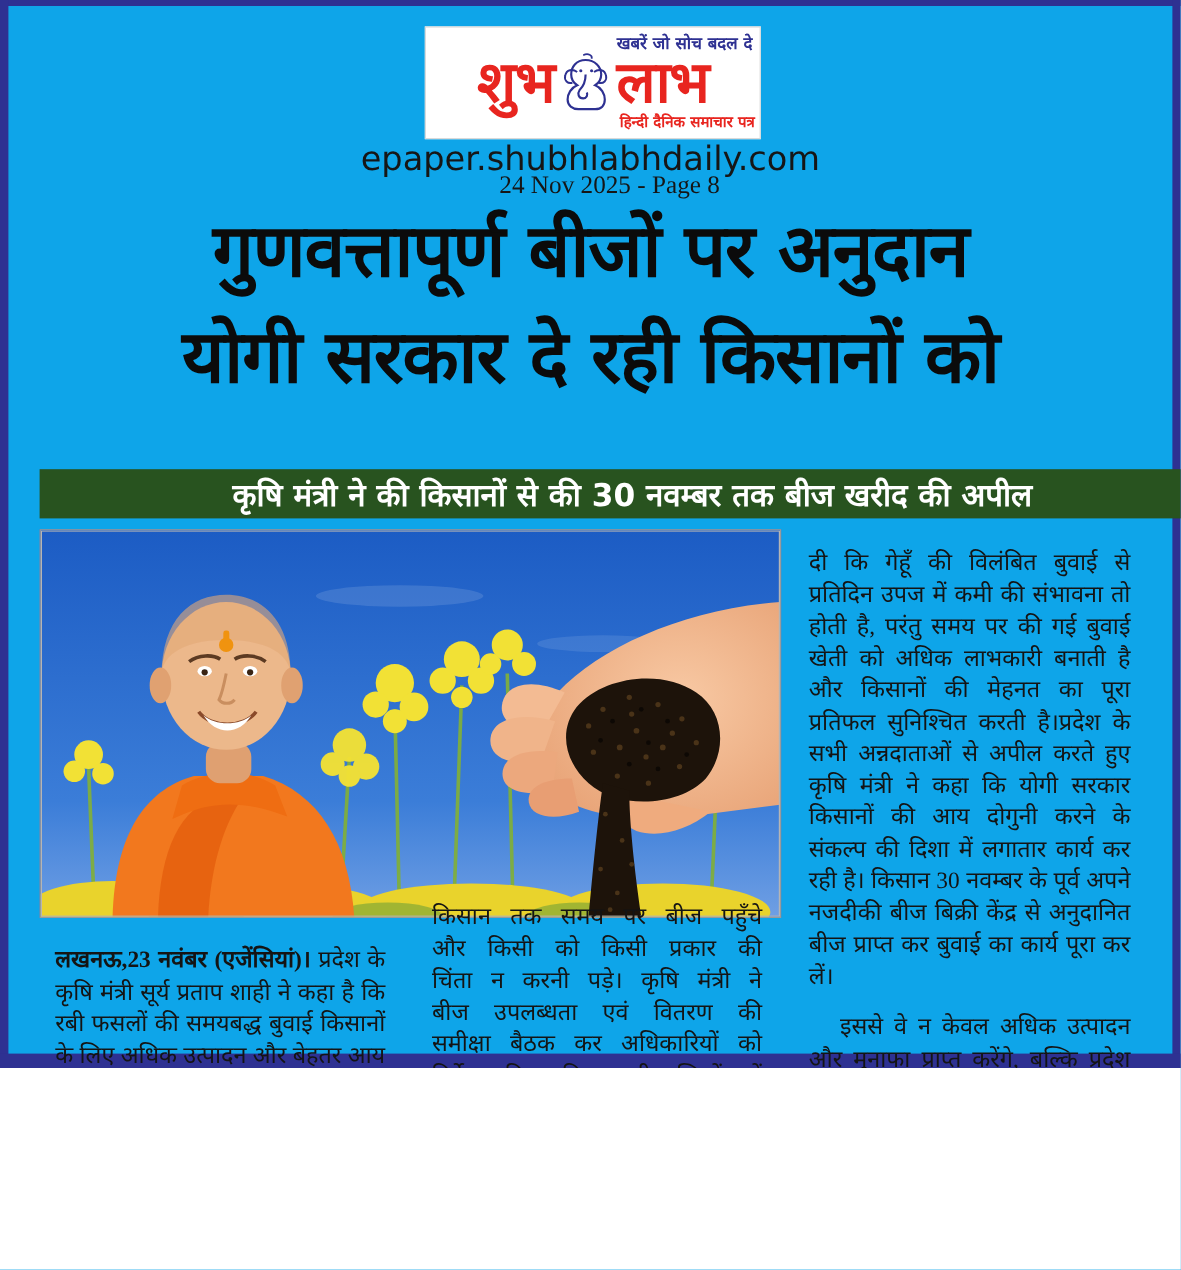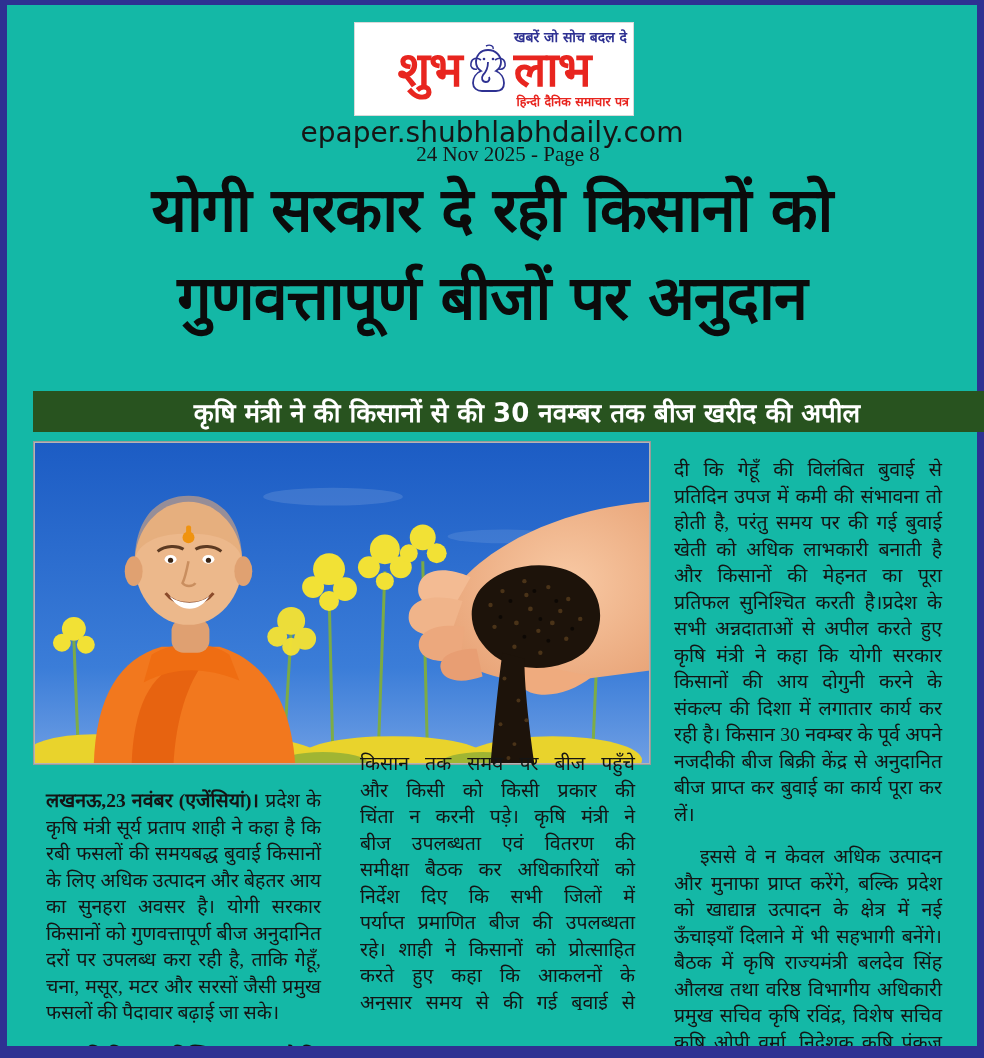--- a/index.html
+++ b/index.html
@@ -1,19 +1,19 @@
 <!DOCTYPE html>
 <html lang="hi"><head>
 <meta charset="utf-8">
 <style>
   html,body{margin:0;padding:0;background:#ffffff;}
   .page{
     position:relative;
-    width:984px;height:1058px;
-    background:#14b8a6;
+    width:984px;height:890px;
+    background:#0ea5e9;
     overflow:hidden;
     font-family:"Liberation Serif","DejaVu Serif",serif;
     color:#111;
   }
   
   .frame-top{position:absolute;left:0;top:0;width:984px;height:5px;background:#2e3192;}
   .frame-left{position:absolute;left:0;top:0;width:7px;height:1058px;background:#2e3192;}
   .frame-right{position:absolute;right:0;top:0;width:7px;height:1058px;background:#2e3192;}
   .frame-bottom{position:absolute;left:0;bottom:0;width:984px;height:12px;background:#2e3192;}
 
@@ -116,22 +116,22 @@
       </span>
       <span class="title">लाभ</span>
     </div>
     <div class="subtitle">हिन्दी दैनिक समाचार पत्र</div>
   </div>
 
   <div class="site-url">epaper.shubhlabhdaily.com</div>
   <div class="date-line">24 Nov 2025 - Page 8</div>
 
   <div class="headline">
+    <div>गुणवत्तापूर्ण बीजों पर अनुदान</div>
     <div>योगी सरकार दे रही किसानों को</div>
-    <div>गुणवत्तापूर्ण बीजों पर अनुदान</div>
   </div>
 
   <div class="subhead">कृषि मंत्री ने की किसानों से की 30 नवम्बर तक बीज खरीद की अपील</div>
 
   <div class="photo">
     <svg viewBox="0 0 618 324" preserveAspectRatio="none">
       <defs>
         <linearGradient id="sky" x1="0" y1="0" x2="0" y2="1">
           <stop offset="0" stop-color="#1c5cc4"></stop>
           <stop offset="0.7" stop-color="#3b7dd8"></stop>

